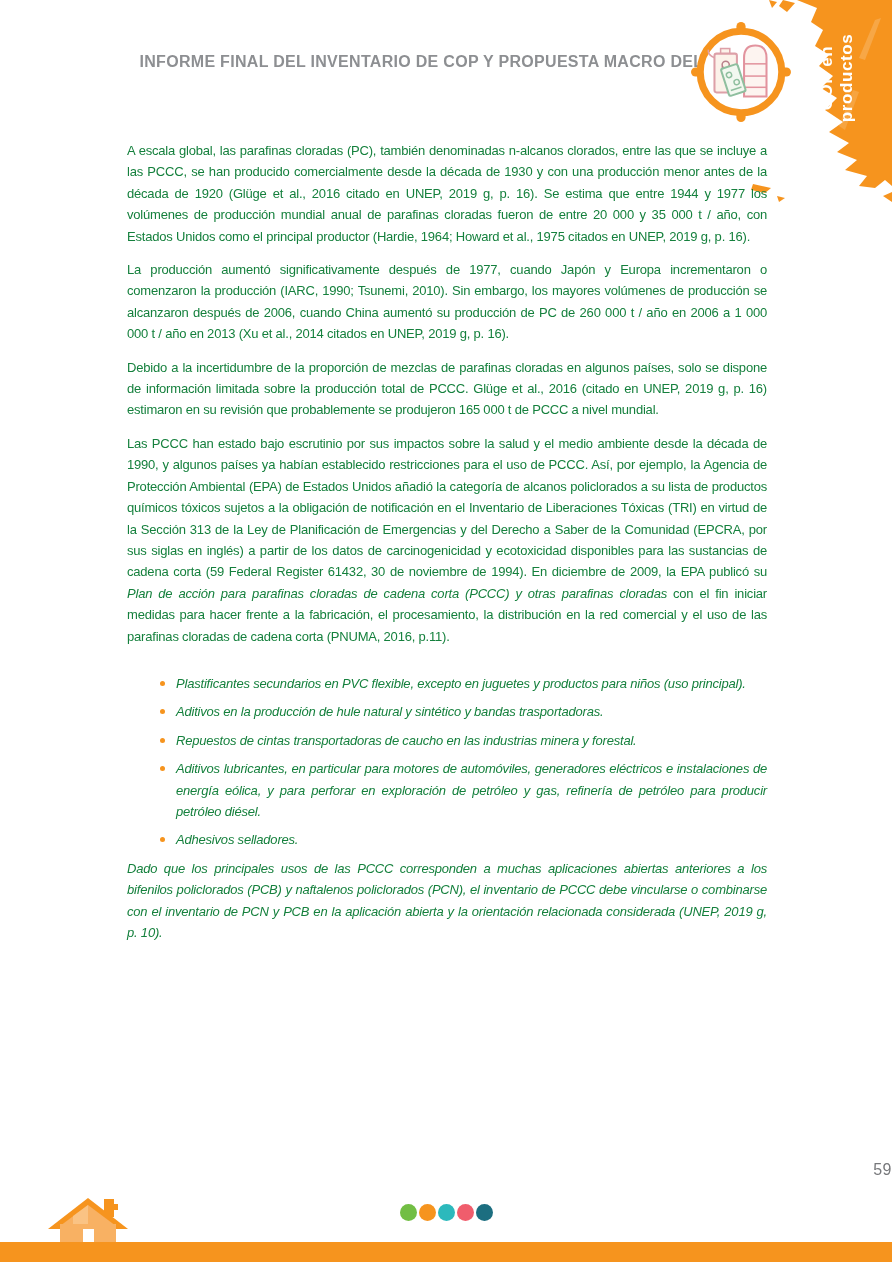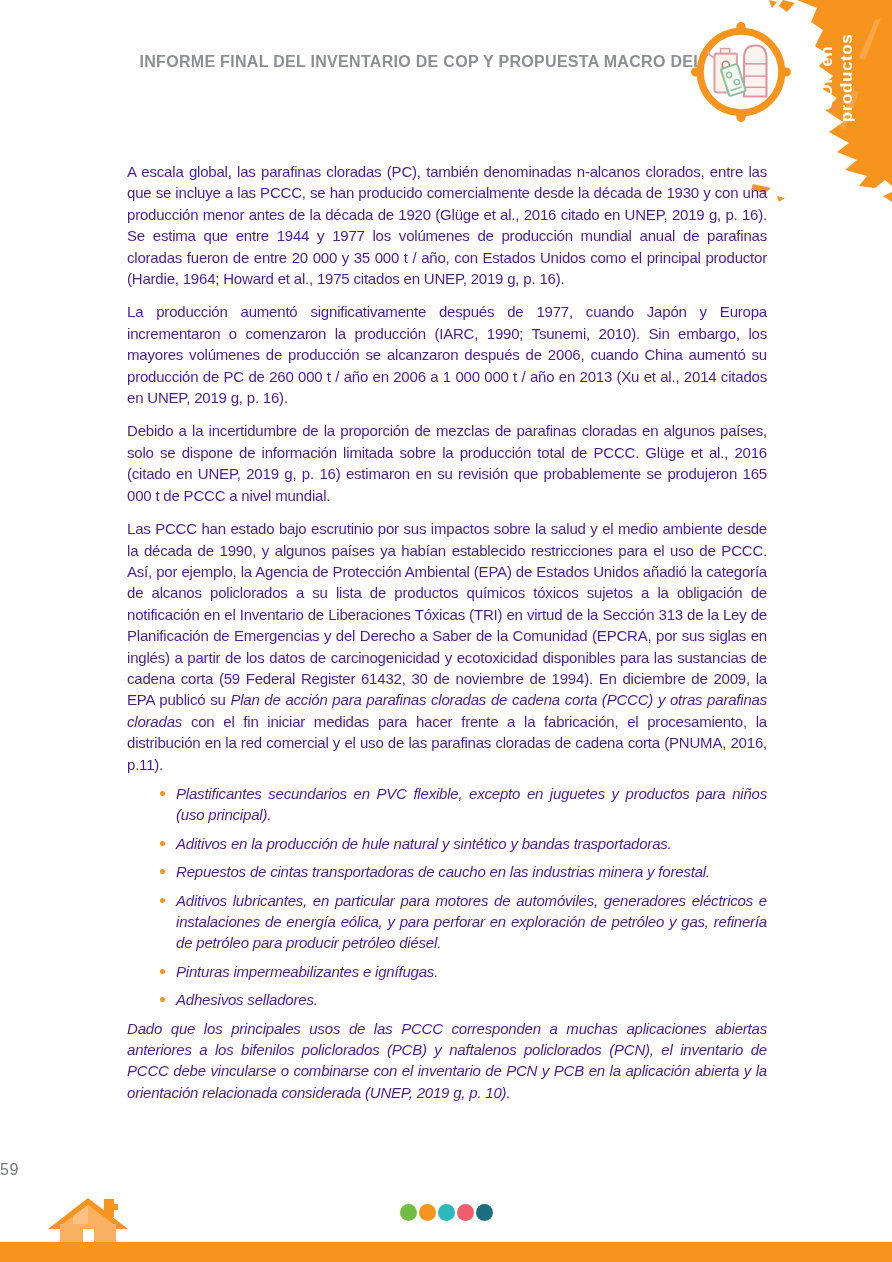--- a/index.html
+++ b/index.html
@@ -16,36 +16,36 @@
   .logo{ position:absolute; left:690px; top:21px; width:102px; height:102px; }
   .brush{ position:absolute; left:725px; top:0; width:167px; height:240px; }
   .side-tab{
     position:absolute; left:772px; top:18px; width:130px; height:120px;
     display:flex; flex-direction:column; align-items:center; justify-content:center;
     transform:rotate(-90deg); color:#ffffff; font-weight:bold; font-size:17px;
     line-height:20px; letter-spacing:0.6px; text-align:center;
   }
   
   .content{
-    position:absolute; left:127px; top:161px; width:640px;
-    font-size:15px; line-height:21.4px; letter-spacing:-0.2px;
-    color:#4c1d95; text-align:justify;
+    position:absolute; left:127px; top:140px; width:640px;
+    font-size:13px; line-height:21.4px; letter-spacing:-0.2px;
+    color:#15803d; text-align:justify;
   }
   .content p{ margin:0 0 12px 0; }
-  .content p.p4{ margin-bottom:8px; }
+  .content p.p4{ margin-bottom:26px; }
   .content ul{ list-style:none; margin:0 0 6px 0; padding:0 0 0 33px; }
   .content li{ position:relative; padding-left:16px; margin-bottom:7px;font-style:italic; }
   .bullet{
     position:absolute; left:0; top:8px; width:5px; height:5px;
     border-radius:50%; background:#f6941e;
   }
   .content p.last{ margin-bottom:0;font-style:italic; }
   
   .page-number{
-    position:absolute; top:1161px; left:0; width:892px; text-align:left;
+    position:absolute; top:1161px; left:0; width:892px; text-align:right;
     font-size:16px; color:#77787b; letter-spacing:0.5px;
   }
   .dots{ position:absolute; top:1204px; left:0; width:892px; text-align:center; font-size:0; }
   .dot{ display:inline-block; width:17px; height:17px; border-radius:50%; margin:0 1px; }
   .home{ position:absolute; left:47px; top:1195px; width:86px; height:49px; cursor:pointer; }
   .bottom-bar{
     position:absolute; left:0; top:1242px; width:892px; height:20px; background:#f6941e;
   }
 </style>
 </head>
@@ -104,21 +104,20 @@
     <p>A escala global, las parafinas cloradas (PC), también denominadas n-alcanos clorados, entre las que se incluye a las PCCC, se han producido comercialmente desde la década de 1930 y con una producción menor antes de la década de 1920 (Glüge et al., 2016 citado en UNEP, 2019 g, p. 16). Se estima que entre 1944 y 1977 los volúmenes de producción mundial anual de parafinas cloradas fueron de entre 20 000 y 35 000 t / año, con Estados Unidos como el principal productor (Hardie, 1964; Howard et al., 1975 citados en UNEP, 2019 g, p. 16).</p>
     <p>La producción aumentó significativamente después de 1977, cuando Japón y Europa incrementaron o comenzaron la producción (IARC, 1990; Tsunemi, 2010). Sin embargo, los mayores volúmenes de producción se alcanzaron después de 2006, cuando China aumentó su producción de PC de 260 000 t / año en 2006 a 1 000 000 t / año en 2013 (Xu et al., 2014 citados en UNEP, 2019 g, p. 16).</p>
     <p>Debido a la incertidumbre de la proporción de mezclas de parafinas cloradas en algunos países, solo se dispone de información limitada sobre la producción total de PCCC. Glüge et al., 2016 (citado en UNEP, 2019 g, p. 16) estimaron en su revisión que probablemente se produjeron 165 000 t de PCCC a nivel mundial.</p>
     <p class="p4"><span>Las PCCC han estado bajo escrutinio por sus impactos sobre la salud y el medio ambiente desde la década de 1990, y algunos países ya habían establecido restricciones para el uso de PCCC. Así, por ejemplo, la Agencia de Protección Ambiental (EPA) de Estados Unidos añadió la categoría de alcanos policlorados a su lista de productos químicos tóxicos sujetos a la obligación de notificación en el Inventario de Liberaciones Tóxicas (TRI) en virtud de la Sección 313 de la Ley de Planificación de Emergencias y del Derecho a Saber de la Comunidad (EPCRA, por sus siglas en inglés) a partir de los datos de carcinogenicidad y ecotoxicidad disponibles para las sustancias de cadena corta (59 Federal Register 61432, 30 de noviembre de 1994). En diciembre de 2009, la EPA publicó su </span><i>Plan de acción para parafinas cloradas de cadena corta (PCCC) y otras parafinas cloradas</i><span> con el fin iniciar medidas para hacer frente a la fabricación, el procesamiento, la distribución en la red comercial y el uso de las parafinas cloradas de cadena corta (PNUMA, 2016, p.11).</span></p>
 
     <ul>
       <li><span class="bullet"></span><span>Plastificantes secundarios en PVC flexible, excepto en juguetes y productos para niños (uso principal).</span></li>
       <li><span class="bullet"></span><span>Aditivos en la producción de hule natural y sintético y bandas trasportadoras.</span></li>
       <li><span class="bullet"></span><span>Repuestos de cintas transportadoras de caucho en las industrias minera y forestal.</span></li>
       <li><span class="bullet"></span><span>Aditivos lubricantes, en particular para motores de automóviles, generadores eléctricos e instalaciones de energía eólica, y para perforar en exploración de petróleo y gas, refinería de petróleo para producir petróleo diésel.</span></li>
-      <li><span class="bullet"></span><span>Pinturas impermeabilizantes e ignífugas.</span></li>
       <li><span class="bullet"></span><span>Adhesivos selladores.</span></li>
     </ul>
 
     <p class="last">Dado que los principales usos de las PCCC corresponden a muchas aplicaciones abiertas anteriores a los bifenilos policlorados (PCB) y naftalenos policlorados (PCN), el inventario de PCCC debe vincularse o combinarse con el inventario de PCN y PCB en la aplicación abierta y la orientación relacionada considerada (UNEP, 2019 g, p. 10).</p>
   </div>
 
   <div class="page-number">59</div>
 
   <div class="dots">
     <span class="dot" style="background-color: rgb(114, 190, 68);"></span>

